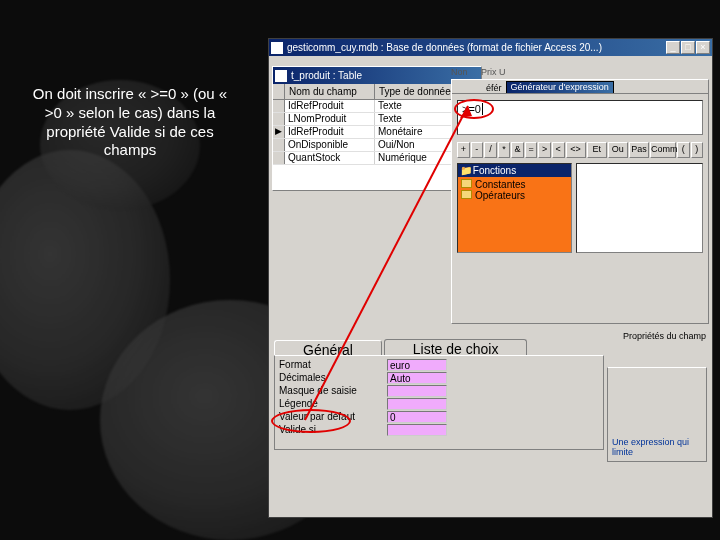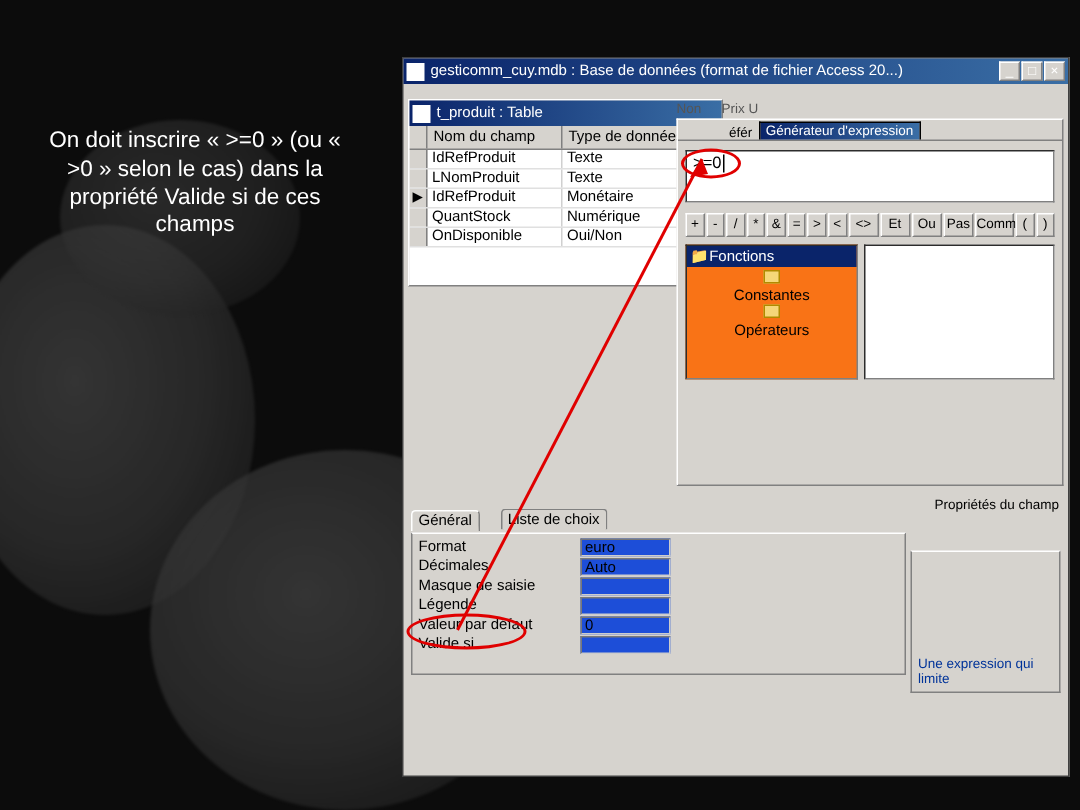--- a/index.html
+++ b/index.html
@@ -124,48 +124,48 @@
     border:1px solid #808080; border-top-color:#fff; border-left-color:#fff;
     font-size:9px; text-align:center; line-height:13px; cursor:pointer;
   }
   .op-btn.wide { width:26px; }
   .tree-box {
     position:absolute; left:5px; top:83px; width:115px; height:90px;
     background:#f97316; border:1px inset #808080; font-size:10px;
     padding:2px;
   }
   .tree-header { background:#0a246a; color:#fff; padding:1px 2px; margin:-2px -2px 2px -2px;}
-  .tree-item { display:flex; align-items:center; gap:3px; padding:0 1px;flex-direction:column; }
+  .tree-item { display:flex; gap:3px; padding:0 1px; }
   .folder { width:11px; height:9px; background:#f5d779; border:1px solid #b08a00;}
   .tree-box2 {
     position:absolute; left:124px; top:83px; right:5px; height:90px;
     background:#fff; border:1px inset #808080;
   }
   .prop-label {
     position:absolute; right:6px; bottom: 176px;
     font-size:9px; color:#000;
   }
   .tabs-row {
     position:absolute; left:5px; top: 300px; display:flex;
   }
   .tab {
     background:#d6d3ce; border:1px solid #808080; border-bottom:none;
-    padding: 1px 4px; font-size:10px; cursor:pointer;
+    padding: 1px 28px; font-size:14px; cursor:pointer;
     border-top-left-radius:3px; border-top-right-radius:3px;
-    margin-right:14px;
+    margin-right:2px;
   }
   .tab.active { background:#d6d3ce; border-top-color:#fff; border-left-color:#fff; position:relative; top:1px; background:#d6d3ce;}
   .props-box {
     position:absolute; left:5px; top:316px; width:330px; height:95px;
     background:#d6d3ce; border:1px solid #808080; border-top-color:#fff;
     padding:2px;
   }
   .prop-row { display:flex; font-size:10px; height:13px; align-items:center;}
   .prop-name { width:110px; padding-left:2px;}
-  .prop-val { background:#1d4ed8; border:1px inset #ccc; flex:0 0 60px; height:12px; padding:0 2px;}
+  .prop-val { background:#f0abfc; border:1px inset #ccc; flex:0 0 60px; height:12px; padding:0 2px;}
   .red-circle-2 {
     position:absolute; left: 2px; top: 370px;
     width: 80px; height: 24px;
     border:2px solid #e00000;
     border-radius:50%;
     pointer-events:none;
   }
   .hint-box {
     position:absolute; right:5px; top:316px; width:100px; height:95px;
     background:#d6d3ce; border:1px solid #808080; border-top-color:#fff;
@@ -216,27 +216,27 @@
             <div class="gr-name">LNomProduit</div>
             <div class="gr-type">Texte</div>
           </div>
           <div class="grid-row">
             <div class="gr-sel">▶</div>
             <div class="gr-name">IdRefProduit</div>
             <div class="gr-type">Monétaire</div>
           </div>
           <div class="grid-row">
             <div class="gr-sel"></div>
+            <div class="gr-name">OnDisponible</div>
+            <div class="gr-type">Oui/Non</div>
+          </div>
+          <div class="grid-row">
+            <div class="gr-sel"></div>
             <div class="gr-name">QuantStock</div>
             <div class="gr-type">Numérique</div>
-          </div>
-          <div class="grid-row">
-            <div class="gr-sel"></div>
-            <div class="gr-name">OnDisponible</div>
-            <div class="gr-type">Oui/Non</div>
           </div>
         </div>
     </div>
   </div>
 
   <div style="position:absolute; left:182px; top:28px; width:258px; height:10px; font-size:9px; color:#555; display:flex;">
     <span style="width:30px;">Non</span>
     <span style="width:30px;">Prix U</span>
   </div>
 

